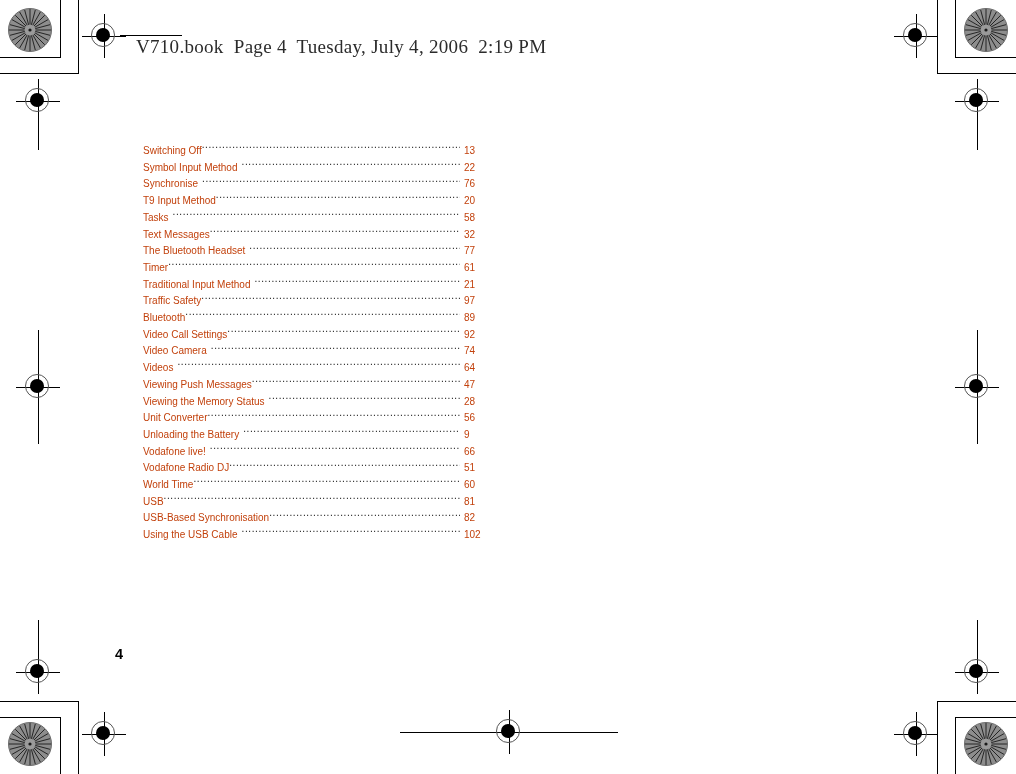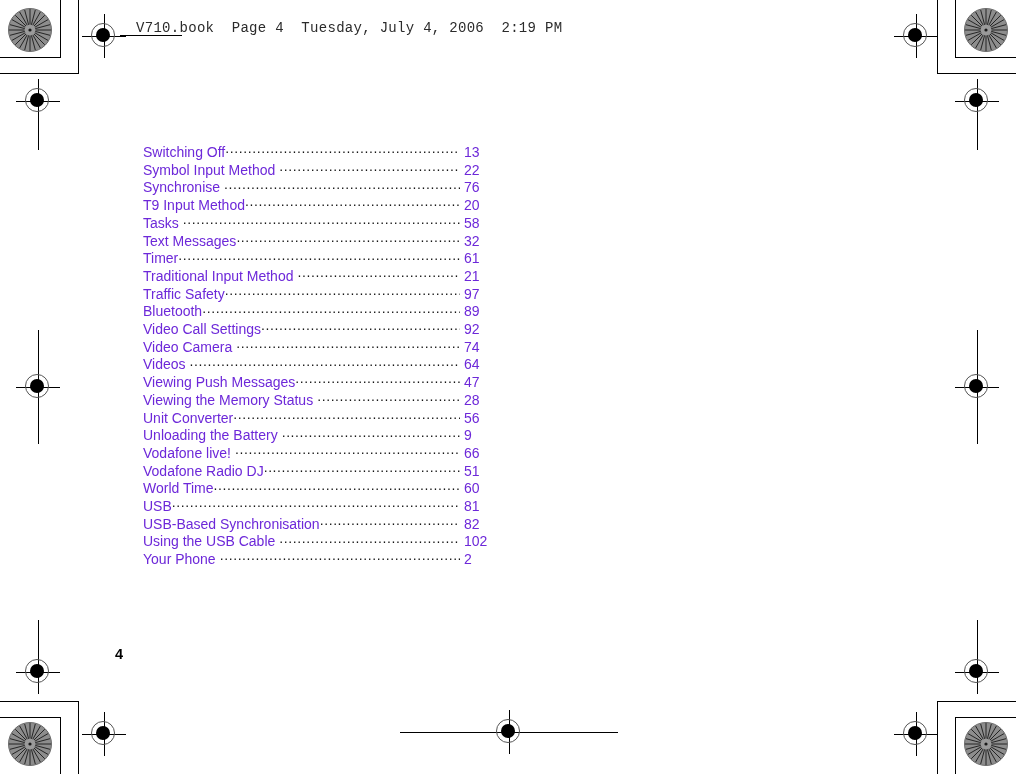--- a/index.html
+++ b/index.html
@@ -78,23 +78,23 @@
   
   .trim {
     position: absolute;
     background: #000;
   }
 
   
   .header-stamp {
     position: absolute;
     left: 136px;
-    top: 20px;
-    font-family: Liberation Mono, monospace;
-    font-size: 14px;
+    top: 36px;
+    font-family: Liberation Serif, serif;
+    font-size: 19px;
     color: #2b2b2b;
     letter-spacing: 0.3px;
     white-space: pre;
   }
   .header-rule {
     position: absolute;
     left: 120px;
     top: 35px;
     width: 62px;
     height: 1px;
@@ -104,23 +104,23 @@
   
   .index-list {
     position: absolute;
     left: 143px;
     top: 143px;
     width: 349px;
   }
   .index-row {
     display: flex;
     align-items: baseline;
-    font-size: 14px;
+    font-size: 10px;
     line-height: 16.7px;
-    color: #6d28d9;
+    color: #c2410c;
     white-space: nowrap;
   }
   .index-title {
     flex: 0 0 auto;
   }
   .index-gap {
     flex: 0 0 auto;
     width: 4px;
   }
   .index-leader {
@@ -430,20 +430,26 @@
       <span class="index-gap"></span>
       <span class="index-leader"></span>
       <span class="index-page">58</span>
     </div>
     <div class="index-row">
       <span class="index-title">Text Messages</span>
       <span class="index-leader"></span>
       <span class="index-page">32</span>
     </div>
     <div class="index-row">
+      <span class="index-title">The Bluetooth Headset</span>
+      <span class="index-gap"></span>
+      <span class="index-leader"></span>
+      <span class="index-page">77</span>
+    </div>
+    <div class="index-row">
       <span class="index-title">Timer</span>
       <span class="index-leader"></span>
       <span class="index-page">61</span>
     </div>
     <div class="index-row">
       <span class="index-title">Traditional Input Method</span>
       <span class="index-gap"></span>
       <span class="index-leader"></span>
       <span class="index-page">21</span>
     </div>
@@ -521,21 +527,15 @@
       <span class="index-title">USB-Based Synchronisation</span>
       <span class="index-leader"></span>
       <span class="index-page">82</span>
     </div>
     <div class="index-row">
       <span class="index-title">Using the USB Cable</span>
       <span class="index-gap"></span>
       <span class="index-leader"></span>
       <span class="index-page">102</span>
     </div>
-    <div class="index-row">
-      <span class="index-title">Your Phone</span>
-      <span class="index-gap"></span>
-      <span class="index-leader"></span>
-      <span class="index-page">2</span>
-    </div>
   </div>
 
 <div class="folio">4</div>
 
 </body></html>

